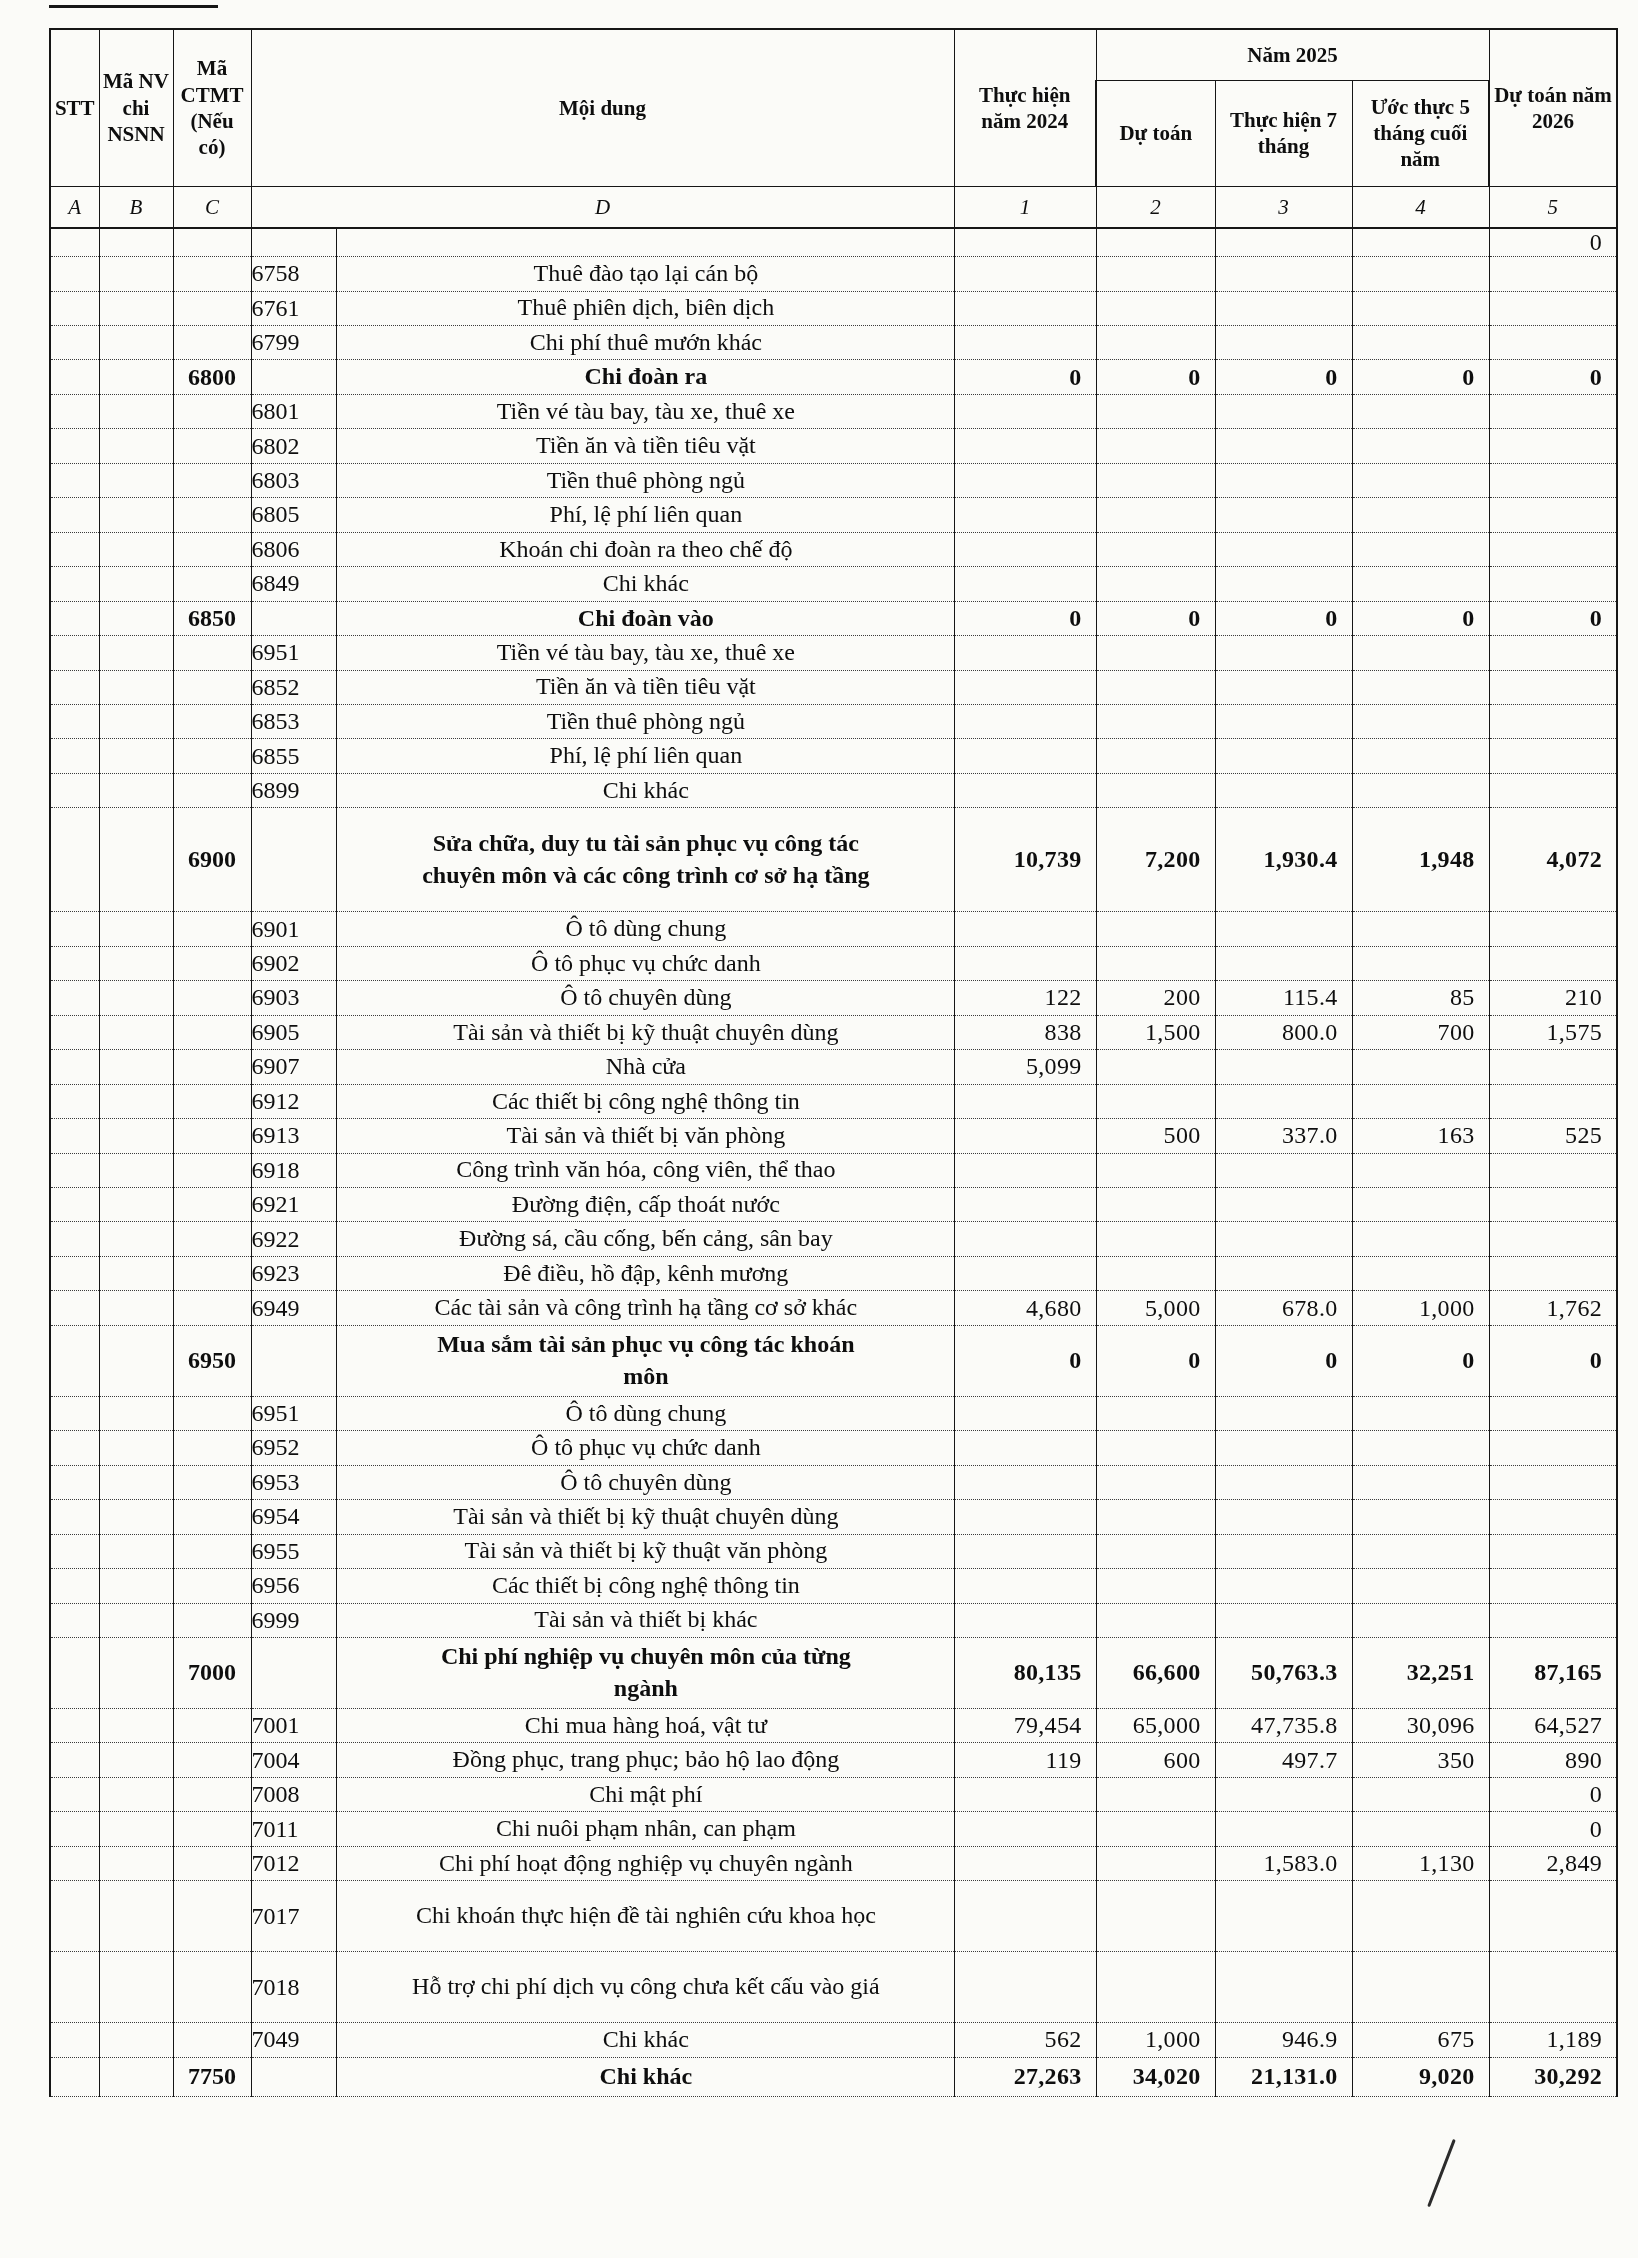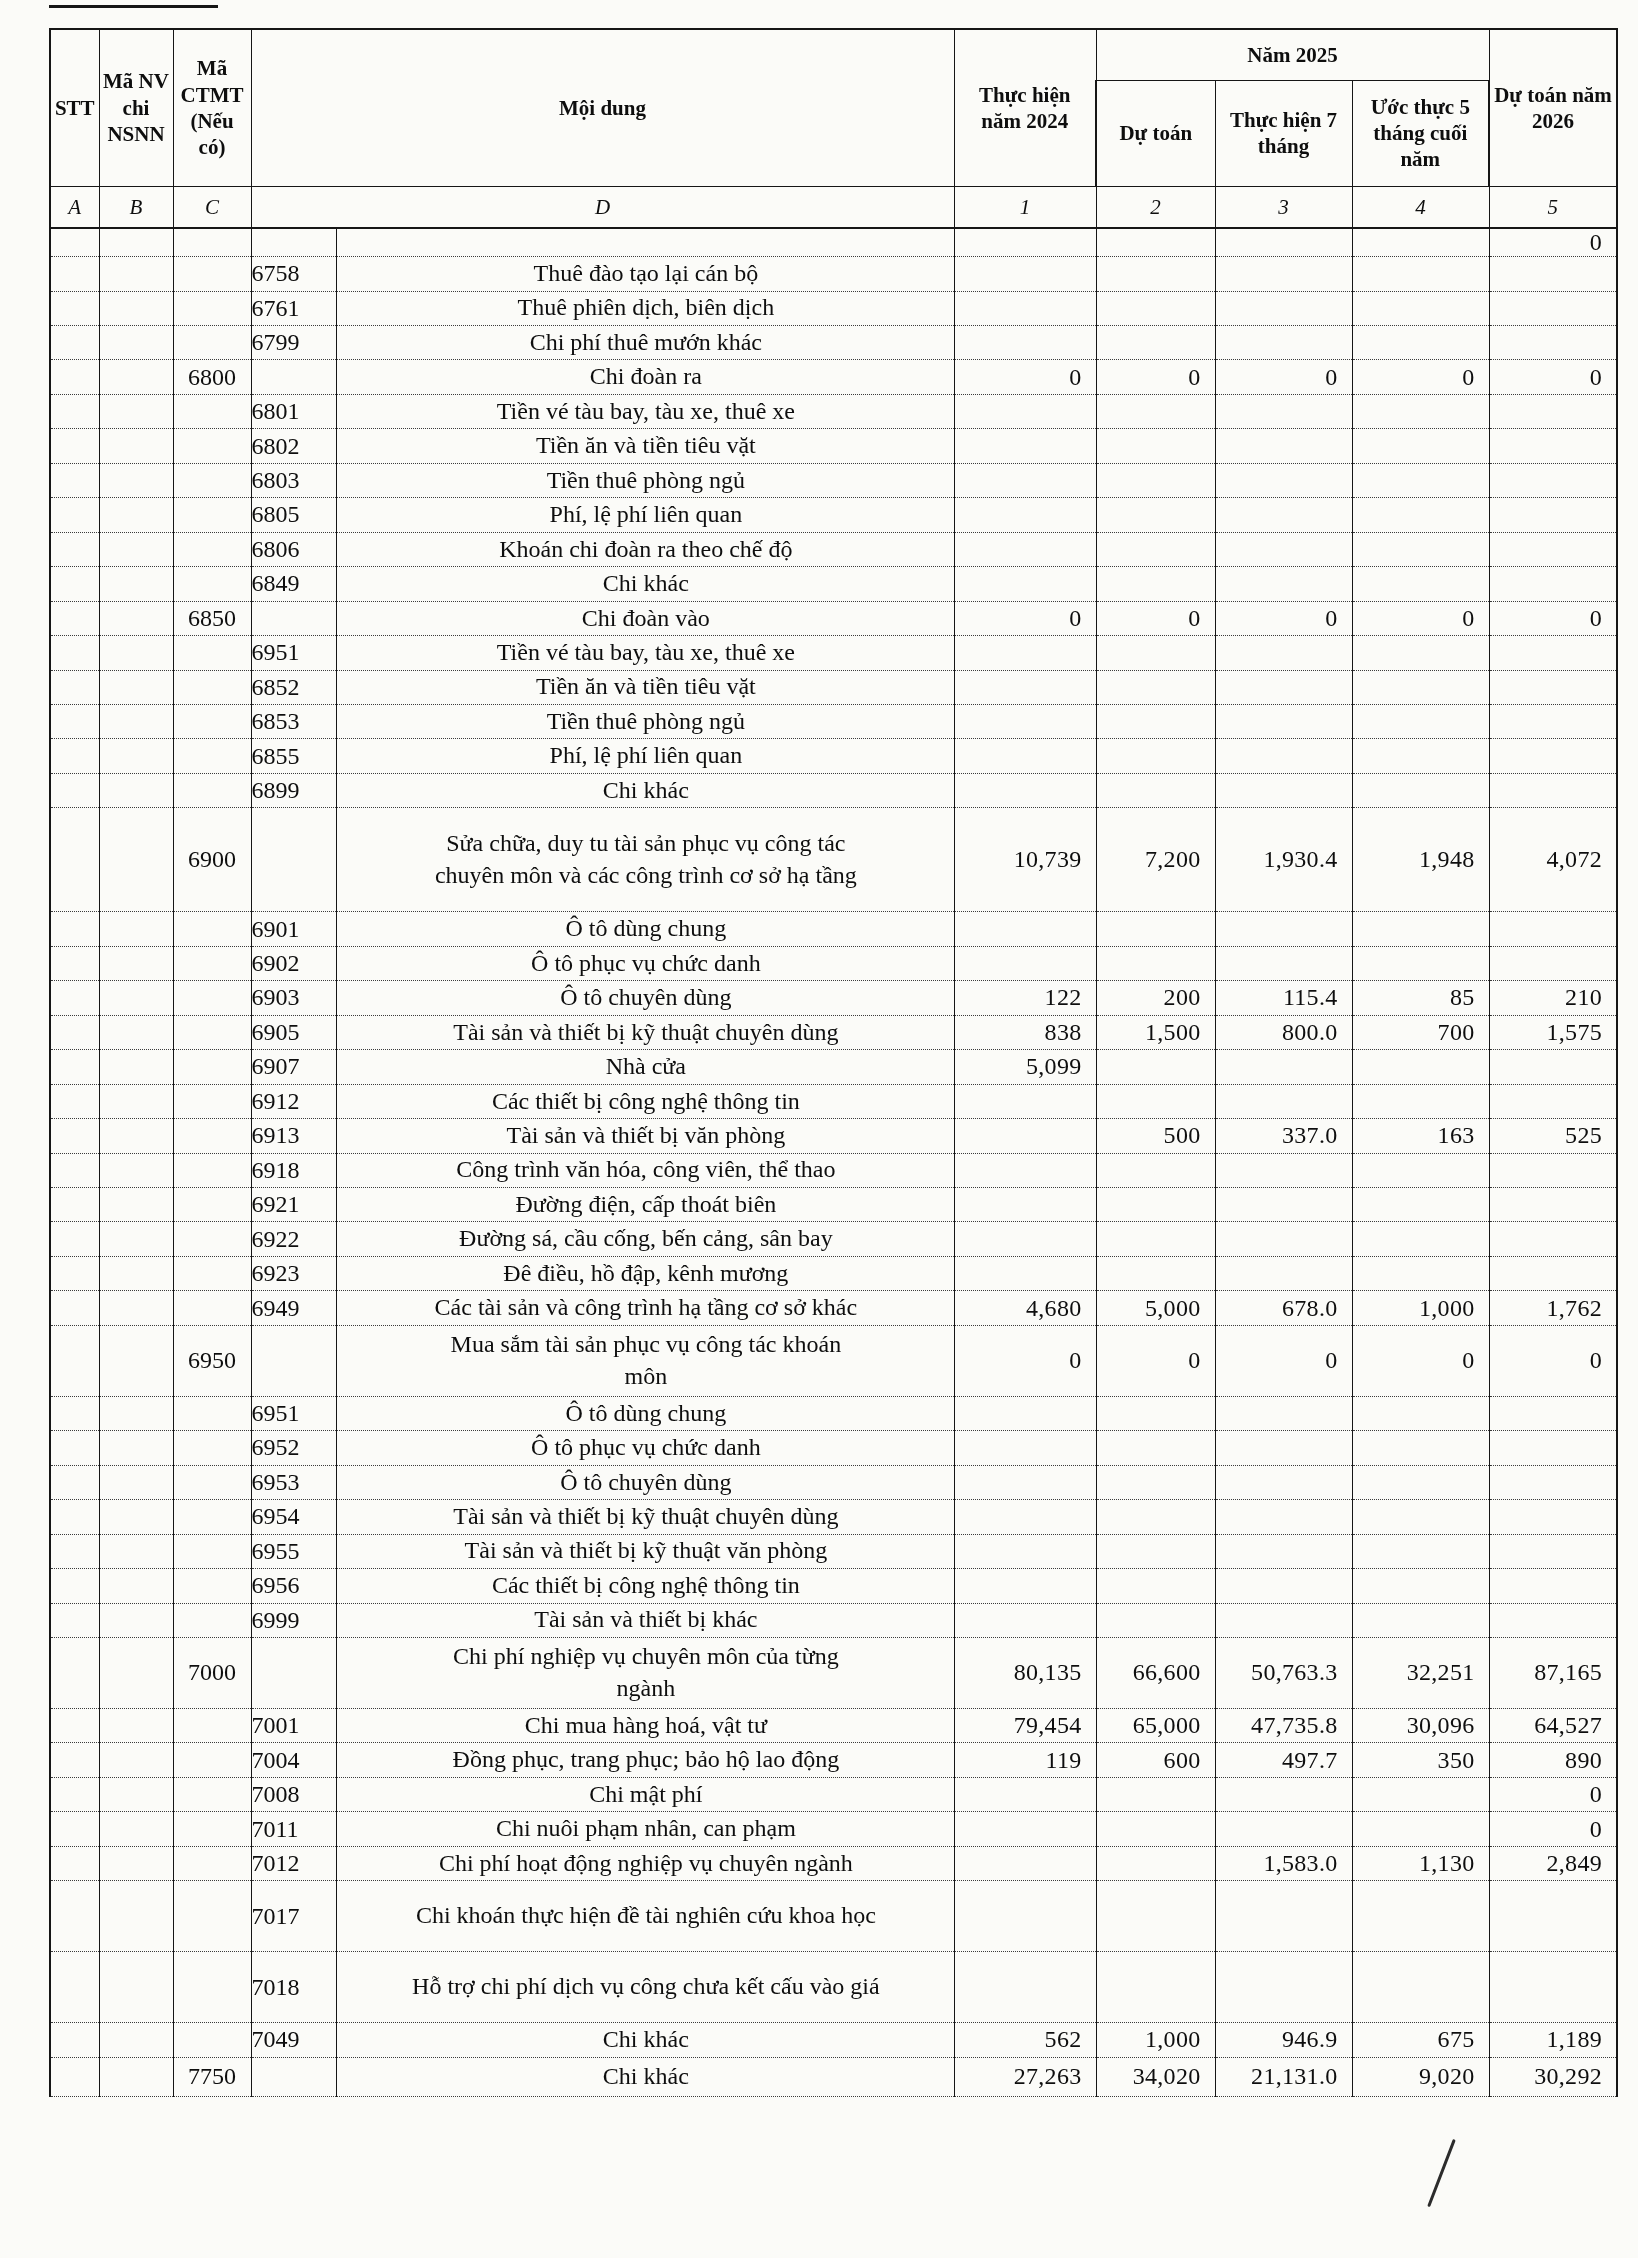--- a/index.html
+++ b/index.html
@@ -31,21 +31,21 @@
   thead tr:nth-child(2){height:106px;}
   tbody td{
     border-bottom:1.8px dotted rgba(5,5,5,.78);
     font-size:24px;vertical-align:middle;
   }
   tbody tr.h-xs{height:23px;}
   tbody tr.h-n{height:34px;}
   tbody tr.h-t{height:71px;margin-top:8px;}
   tbody tr.h-xl{height:104px;}
   tbody tr.h-b{height:39px;}
-  tbody tr.bold td{font-weight:400;}
+  tbody tr.bold td{font-weight:700;}
   td.grp{text-align:center;font-weight:700;}
   td.code{text-align:left;}
   td.content{text-align:center;padding:0.9px 5.3px 0.9px 7px;white-space:pre-line;line-height:1.32;}
   td.num{text-align:right;padding-right:14px;letter-spacing:0.3px;}
   .pen-mark{
     position:absolute;left:1440px;top:2137px;width:2.6px;height:72px;
     background:#2c2c2c;border-radius:1.8px;transform:rotate(21deg);
   }
 </style>
 </head>
@@ -405,21 +405,21 @@
         <td class="num"></td>
         <td class="num"></td>
         <td class="num"></td>
         <td class="num"></td>
       </tr>
       <tr class="h-n">
         <td class="stt"></td>
         <td class="manv"></td>
         <td class="grp"></td>
         <td class="code">6921</td>
-        <td class="content">Đường điện, cấp thoát biên</td>
+        <td class="content">Đường điện, cấp thoát nước</td>
         <td class="num"></td>
         <td class="num"></td>
         <td class="num"></td>
         <td class="num"></td>
         <td class="num"></td>
       </tr>
       <tr class="h-n">
         <td class="stt"></td>
         <td class="manv"></td>
         <td class="grp"></td>

